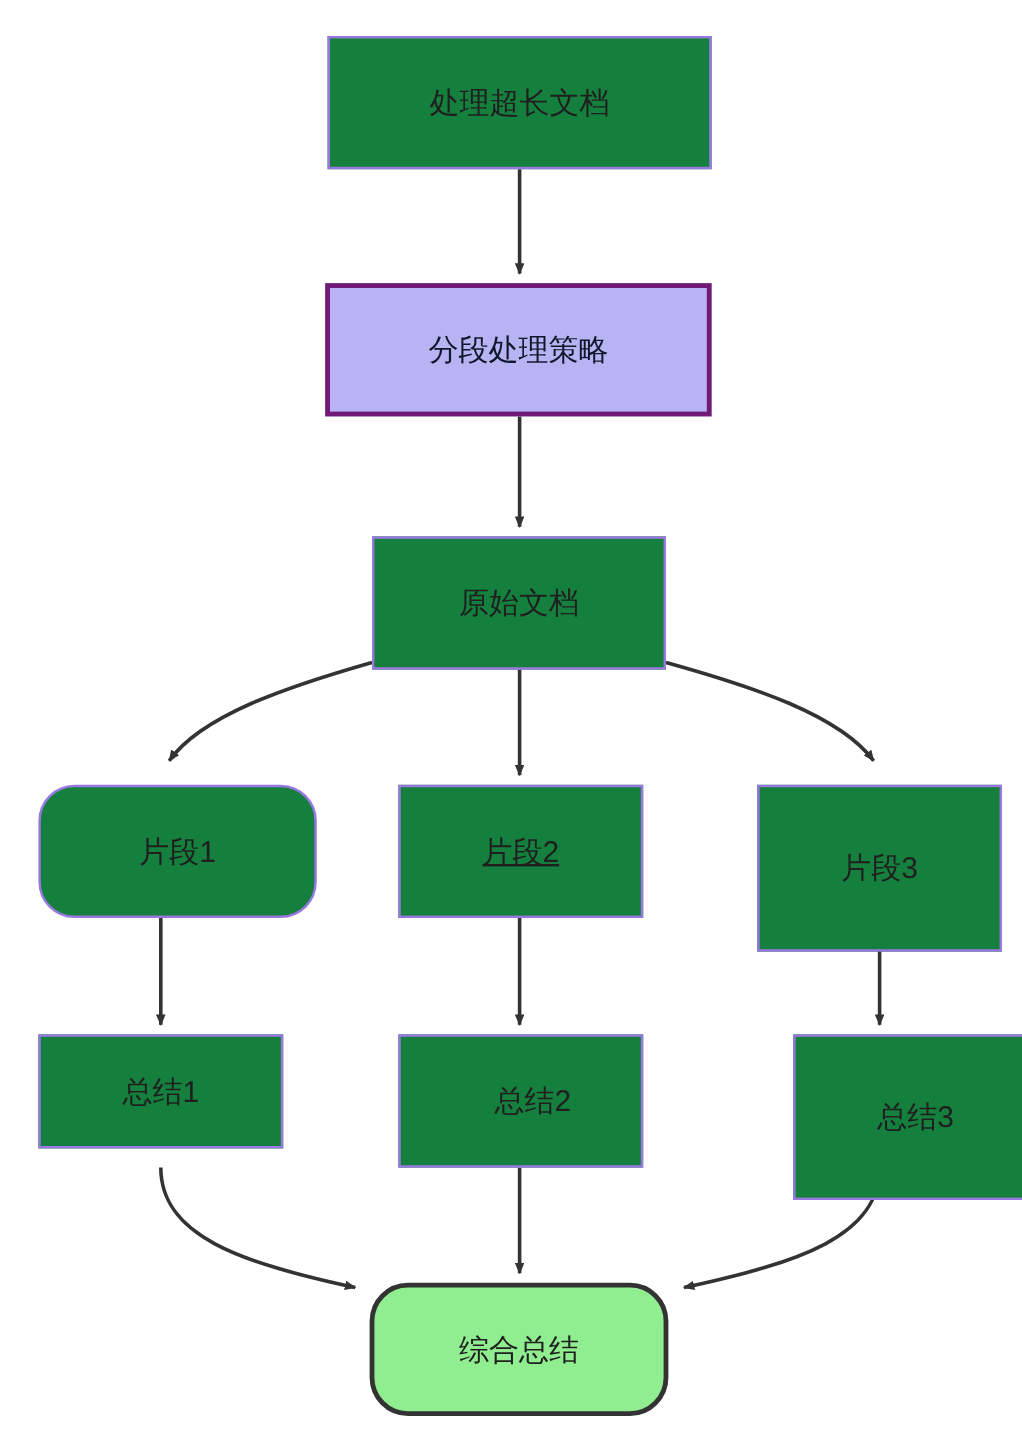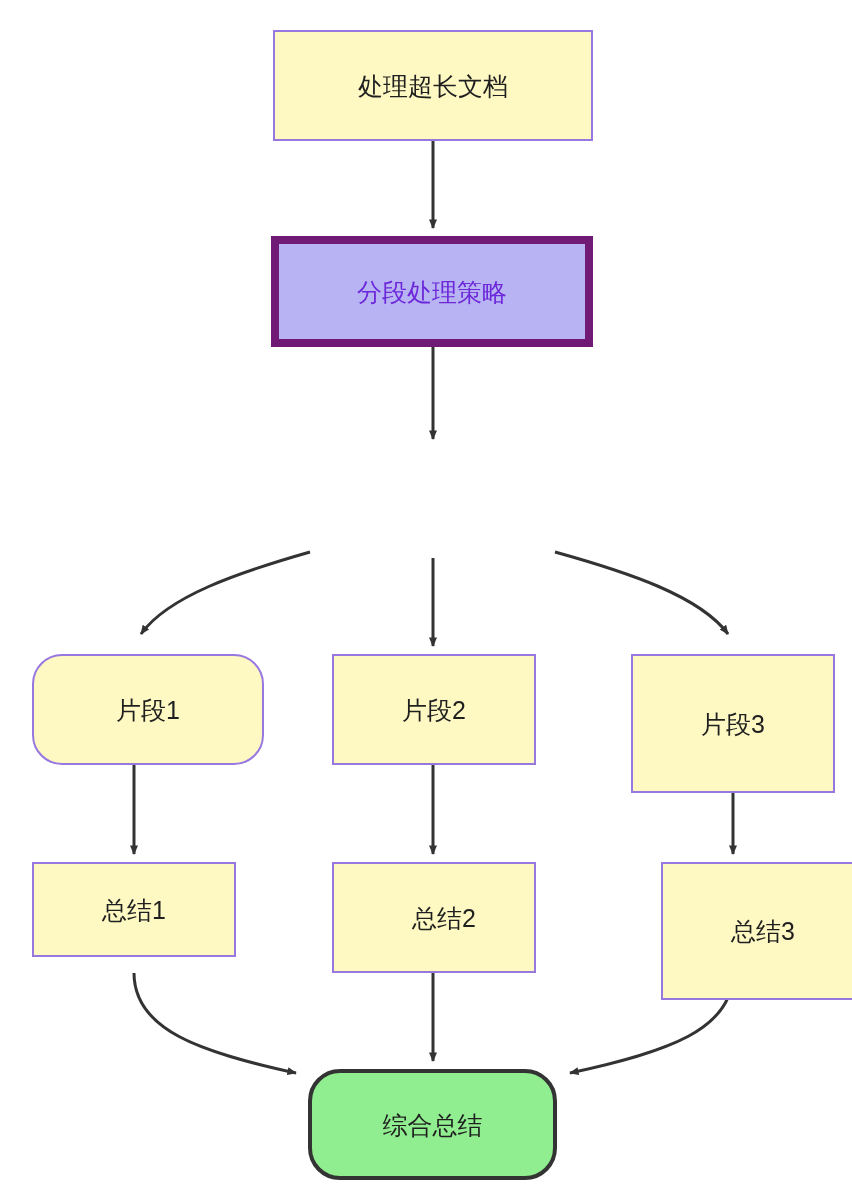--- a/index.html
+++ b/index.html
@@ -35,31 +35,31 @@
     text-align: center;
     line-height: 1.2;
     z-index: 2;
   }
   .node-label {
     display: block;
     white-space: nowrap;
   }
   
   .node.style-default {
-    background: #fef9c3;
+    background: #15803d;
     border: 2px solid #9878e0;
     color: #1f1f1f;
     font-size: 25px;
     text-align: right;
   }
   
   .node.style-strategy {
     background: #b8b4f3;
-    border: 8px solid #701a75;
-    color: #6d28d9;
+    border: 4px solid #701a75;
+    color: #0f172a;
     font-size: 25px;
   }
   
   .node.style-final {
     background: #90ee90;
     border: 4px solid #333333;
     color: #1f1f1f;
     font-size: 25px;
   }
 </style>
@@ -90,26 +90,29 @@
   </svg>
 
   <div class="node style-default" style="left: 273px; top: 30px; width: 320px; height: 111px;">
     <span class="node-label">处理超长文档</span>
   </div>
 
   <div class="node style-strategy" style="left: 271px; top: 236px; width: 322px; height: 111px;">
     <span class="node-label">分段处理策略</span>
   </div>
 
+  <div class="node style-default" style="left: 310px; top: 447px; width: 245px; height: 111px;">
+    <span class="node-label">原始文档</span>
+  </div>
 
   <div class="node style-default" style="left: 32px; top: 654px; width: 232px; height: 111px; border-radius: 30px;">
     <span class="node-label">片段1</span>
   </div>
 
-  <div class="node style-default" style="left: 332px; top: 654px; width: 204px; height: 111px;">
+  <div class="node style-default" style="left: 332px; top: 654px; width: 204px; height: 111px; text-decoration: underline;">
     <span class="node-label">片段2</span>
   </div>
 
   <div class="node style-default" style="left: 631px; top: 654px; width: 204px; height: 139px;">
     <span class="node-label">片段3</span>
   </div>
 
   <div class="node style-default" style="left: 32px; top: 862px; width: 204px; height: 95px;">
     <span class="node-label">总结1</span>
   </div>

